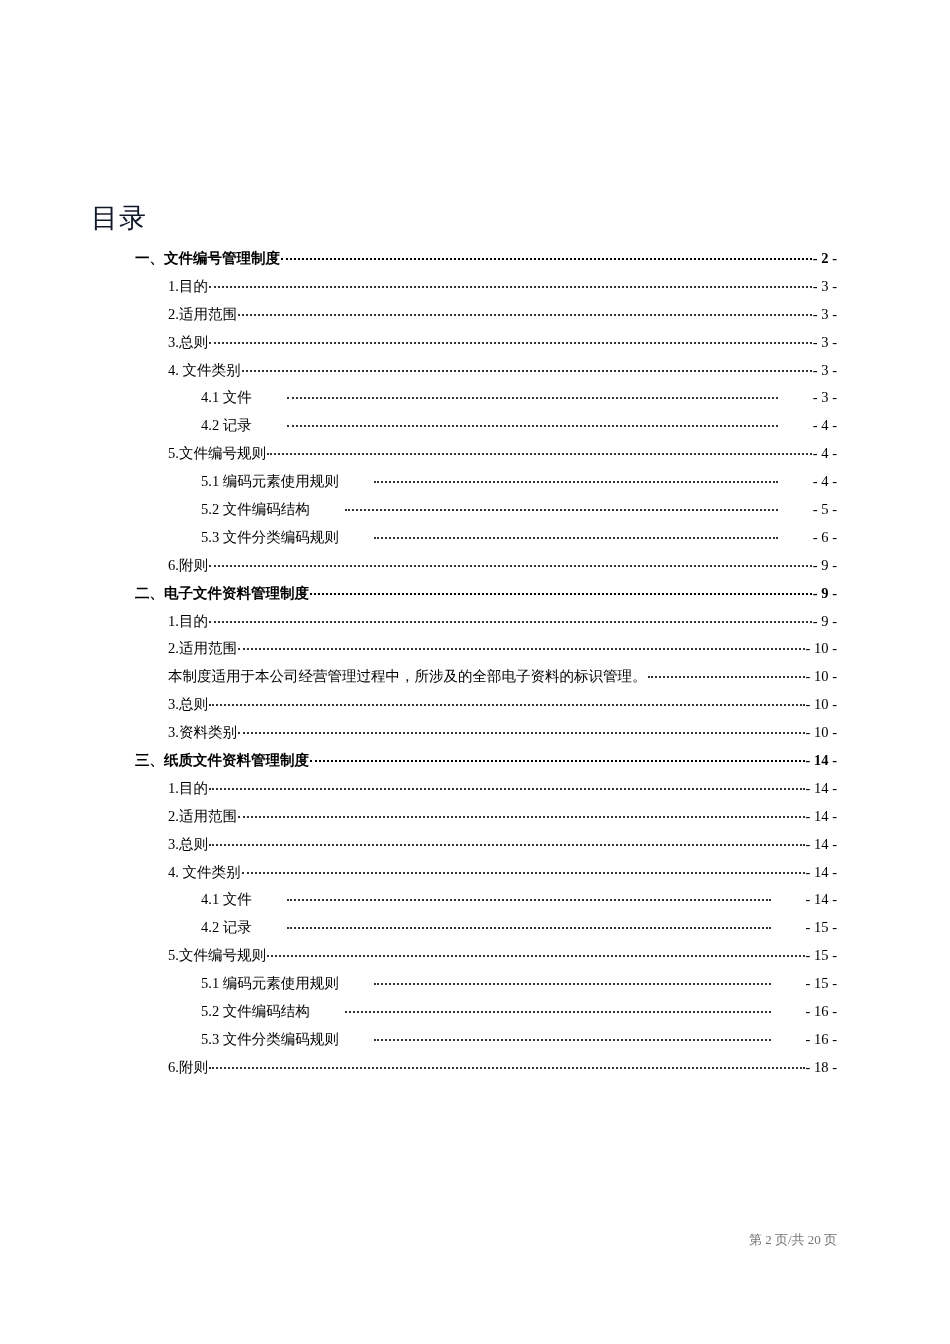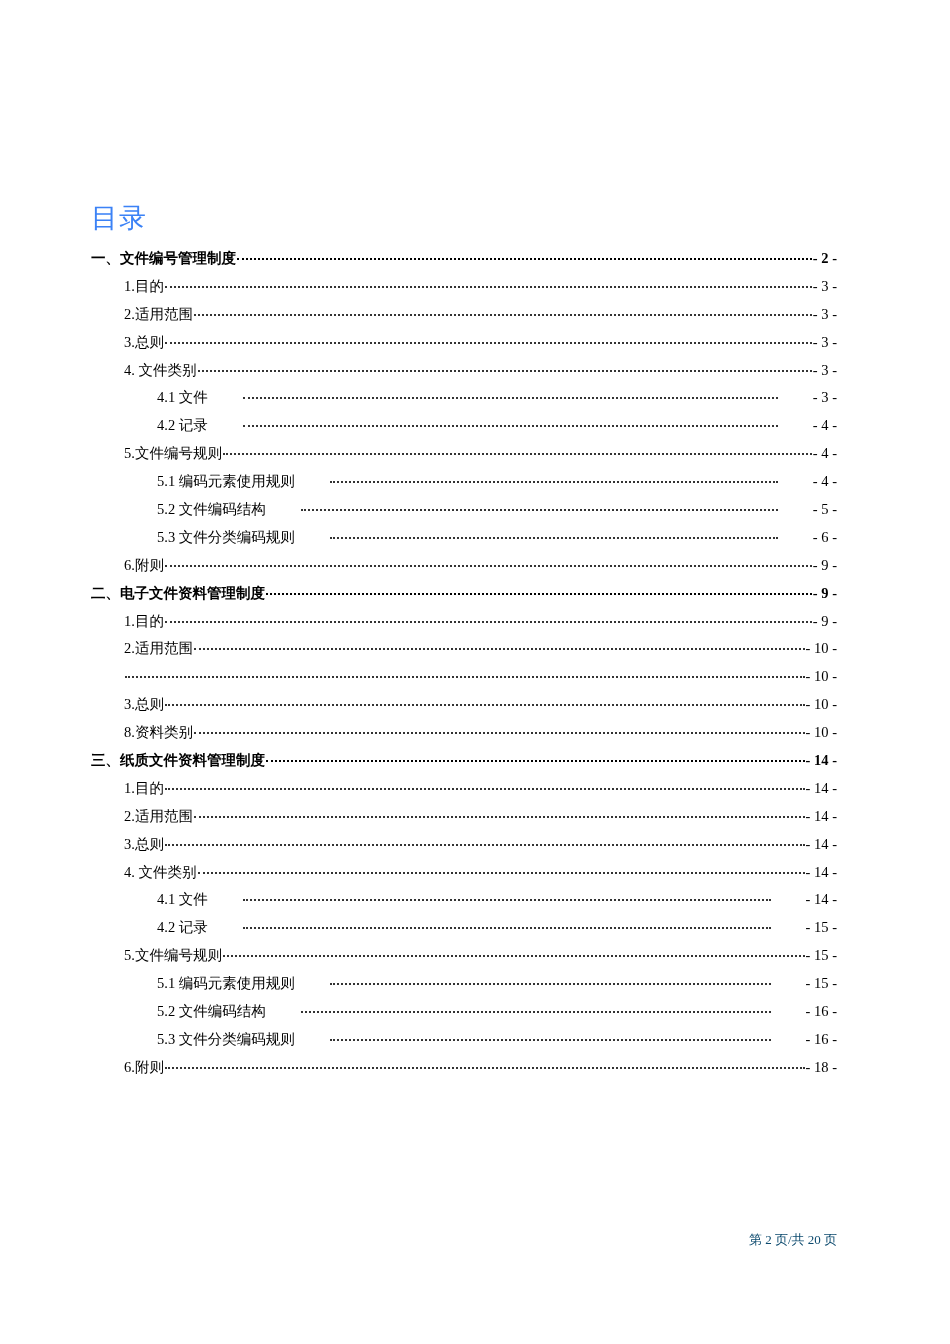--- a/index.html
+++ b/index.html
@@ -1,30 +1,30 @@
 <!DOCTYPE html>
 <html><head>
 <meta charset="utf-8">
 <style>
   html, body { margin: 0; padding: 0; background: #ffffff; }
   body { width: 950px; height: 1344px; position: relative; overflow: hidden;
          font-family: "Liberation Serif", "DejaVu Serif", serif; color: #000; }
-  .title { position: absolute; left: 91px; top: 200px; font-size: 27px; color: #3b82f6;
+  .title { position: absolute; left: 91px; top: 200px; font-size: 27px; color: #0f172a;
            font-family: "DejaVu Sans", "Liberation Sans", sans-serif; letter-spacing: 1px; }
   .toc { position: absolute; left: 91px; top: 245px; width: 746px; }
-  .row { display: flex; align-items: baseline; height: 27.9px; font-size: 14.5px; line-height: 27.9px; white-space: nowrap; }
+  .row { display: flex; align-items: baseline; height: 27.9px; font-size: 14.5px; line-height: 27.9px; white-space: nowrap; margin-left: 44px; }
   .row.l1 { font-weight: bold; padding-left: 0; }
   .row.l2 { padding-left: 33px; }
   .row.l3 { padding-left: 66px; gap: 34px; }
   .row .t { flex: 0 0 auto; }
   .row .dots { flex: 1 1 auto; overflow: hidden; height: 12px; margin: 0 1px;
                border-bottom: 2px dotted #333; transform: translateY(-3px); }
   .row.l1 .dots { border-bottom: 2px dotted #000; }
   .row .p { flex: 0 0 auto; }
-  .footer { position: absolute; right: 113px; top: 1231px; font-size: 13px; color: #0c4a6e; }
+  .footer { position: absolute; right: 113px; top: 1231px; font-size: 13px; color: #737373; }
 </style>
 </head>
 <body>
 
 <div class="title">目录</div>
 
 <div class="toc" id="toc">
     <div class="row l1">
       <span class="t">一、文件编号管理制度</span>
       <span class="dots"></span>
@@ -94,30 +94,31 @@
       <span class="t">1.目的</span>
       <span class="dots"></span>
       <span class="p">- 9 -</span>
     </div>
     <div class="row l2">
       <span class="t">2.适用范围</span>
       <span class="dots"></span>
       <span class="p">- 10 -</span>
     </div>
     <div class="row l2">
+      <span class="t">本制度适用于本公司经营管理过程中，所涉及的全部电子资料的标识管理。</span>
       <span class="dots"></span>
       <span class="p">- 10 -</span>
     </div>
     <div class="row l2">
       <span class="t">3.总则</span>
       <span class="dots"></span>
       <span class="p">- 10 -</span>
     </div>
     <div class="row l2">
-      <span class="t">8.资料类别</span>
+      <span class="t">3.资料类别</span>
       <span class="dots"></span>
       <span class="p">- 10 -</span>
     </div>
     <div class="row l1">
       <span class="t">三、纸质文件资料管理制度</span>
       <span class="dots"></span>
       <span class="p">- 14 -</span>
     </div>
     <div class="row l2">
       <span class="t">1.目的</span>

